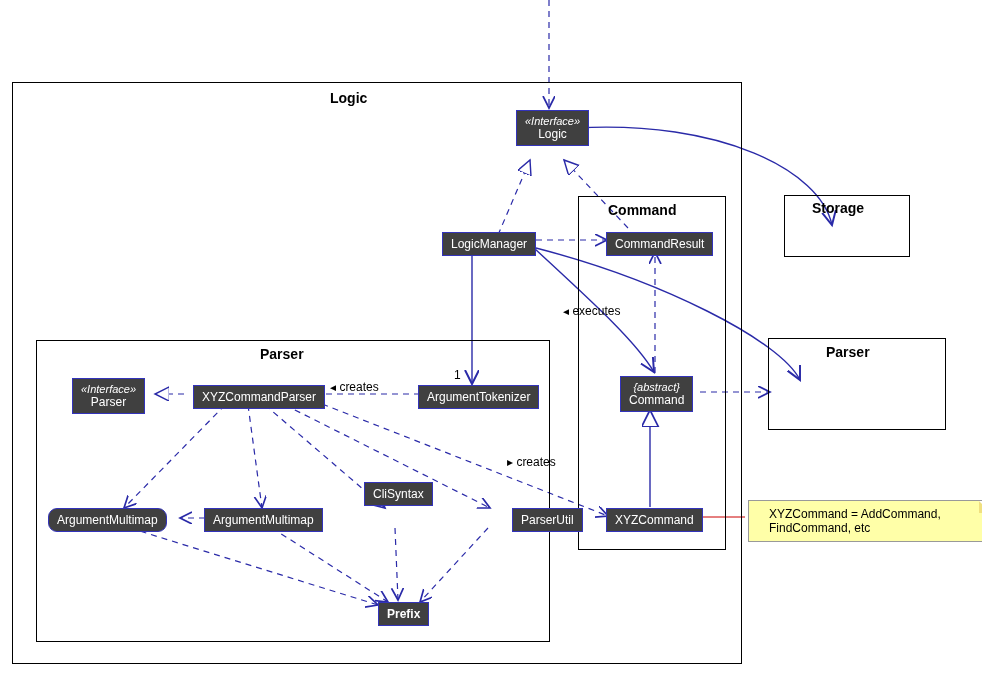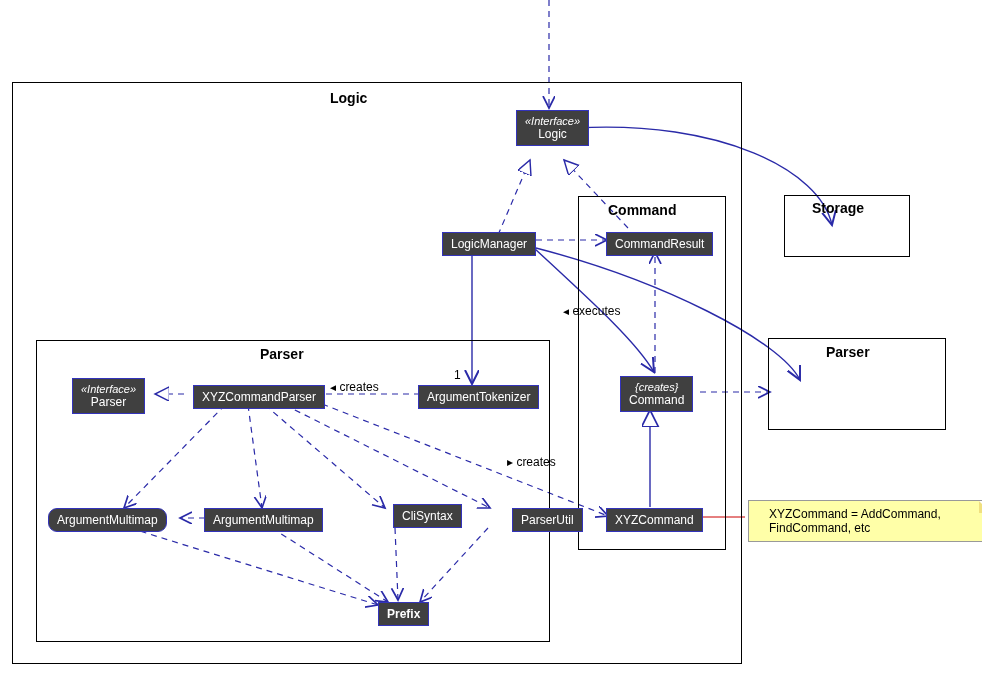--- a/index.html
+++ b/index.html
@@ -153,40 +153,40 @@
 <div class="class-box" style="left:516px;top:110px;">
   <span class="stereotype">«Interface»</span>
   <span>Logic</span>
 </div>
 
 <div class="class-box" style="left:442px;top:232px;">LogicManager</div>
 
 <div class="class-box" style="left:606px;top:232px;">CommandResult</div>
 
 <div class="class-box" style="left:620px;top:376px;">
-  <span class="stereotype">{creates}</span>
+  <span class="stereotype">{abstract}</span>
   <span>Command</span>
 </div>
 
 <div class="class-box" style="left:606px;top:508px;">XYZCommand</div>
 
 <div class="class-box" style="left:72px;top:378px;">
   <span class="stereotype">«Interface»</span>
   <span>Parser</span>
 </div>
 
 <div class="class-box" style="left:184px;top:385px;margin-left:9px;">XYZCommandParser</div>
 
 <div class="class-box" style="left:418px;top:385px;">ArgumentTokenizer</div>
 
 <div class="class-box" style="left:48px;top:508px;border-radius:9px;">ArgumentMultimap</div>
 
 <div class="class-box" style="left:204px;top:508px;">ArgumentMultimap</div>
 
-<div class="class-box" style="left:364px;top:504px;margin-left:29px;">CliSyntax</div>
+<div class="class-box" style="left:364px;top:482px;">CliSyntax</div>
 
 <div class="class-box" style="left:464px;top:508px;margin-left:48px;">ParserUtil</div>
 
 <div class="class-box" style="left:378px;top:602px;font-weight:bold;">Prefix</div>
 
 <div class="note" style="left:748px;top:500px;width:212px;">
   <span>XYZCommand = AddCommand, FindCommand, etc</span>
 </div>
 
 <div class="rel-label" style="left:563px;top:304px;">

